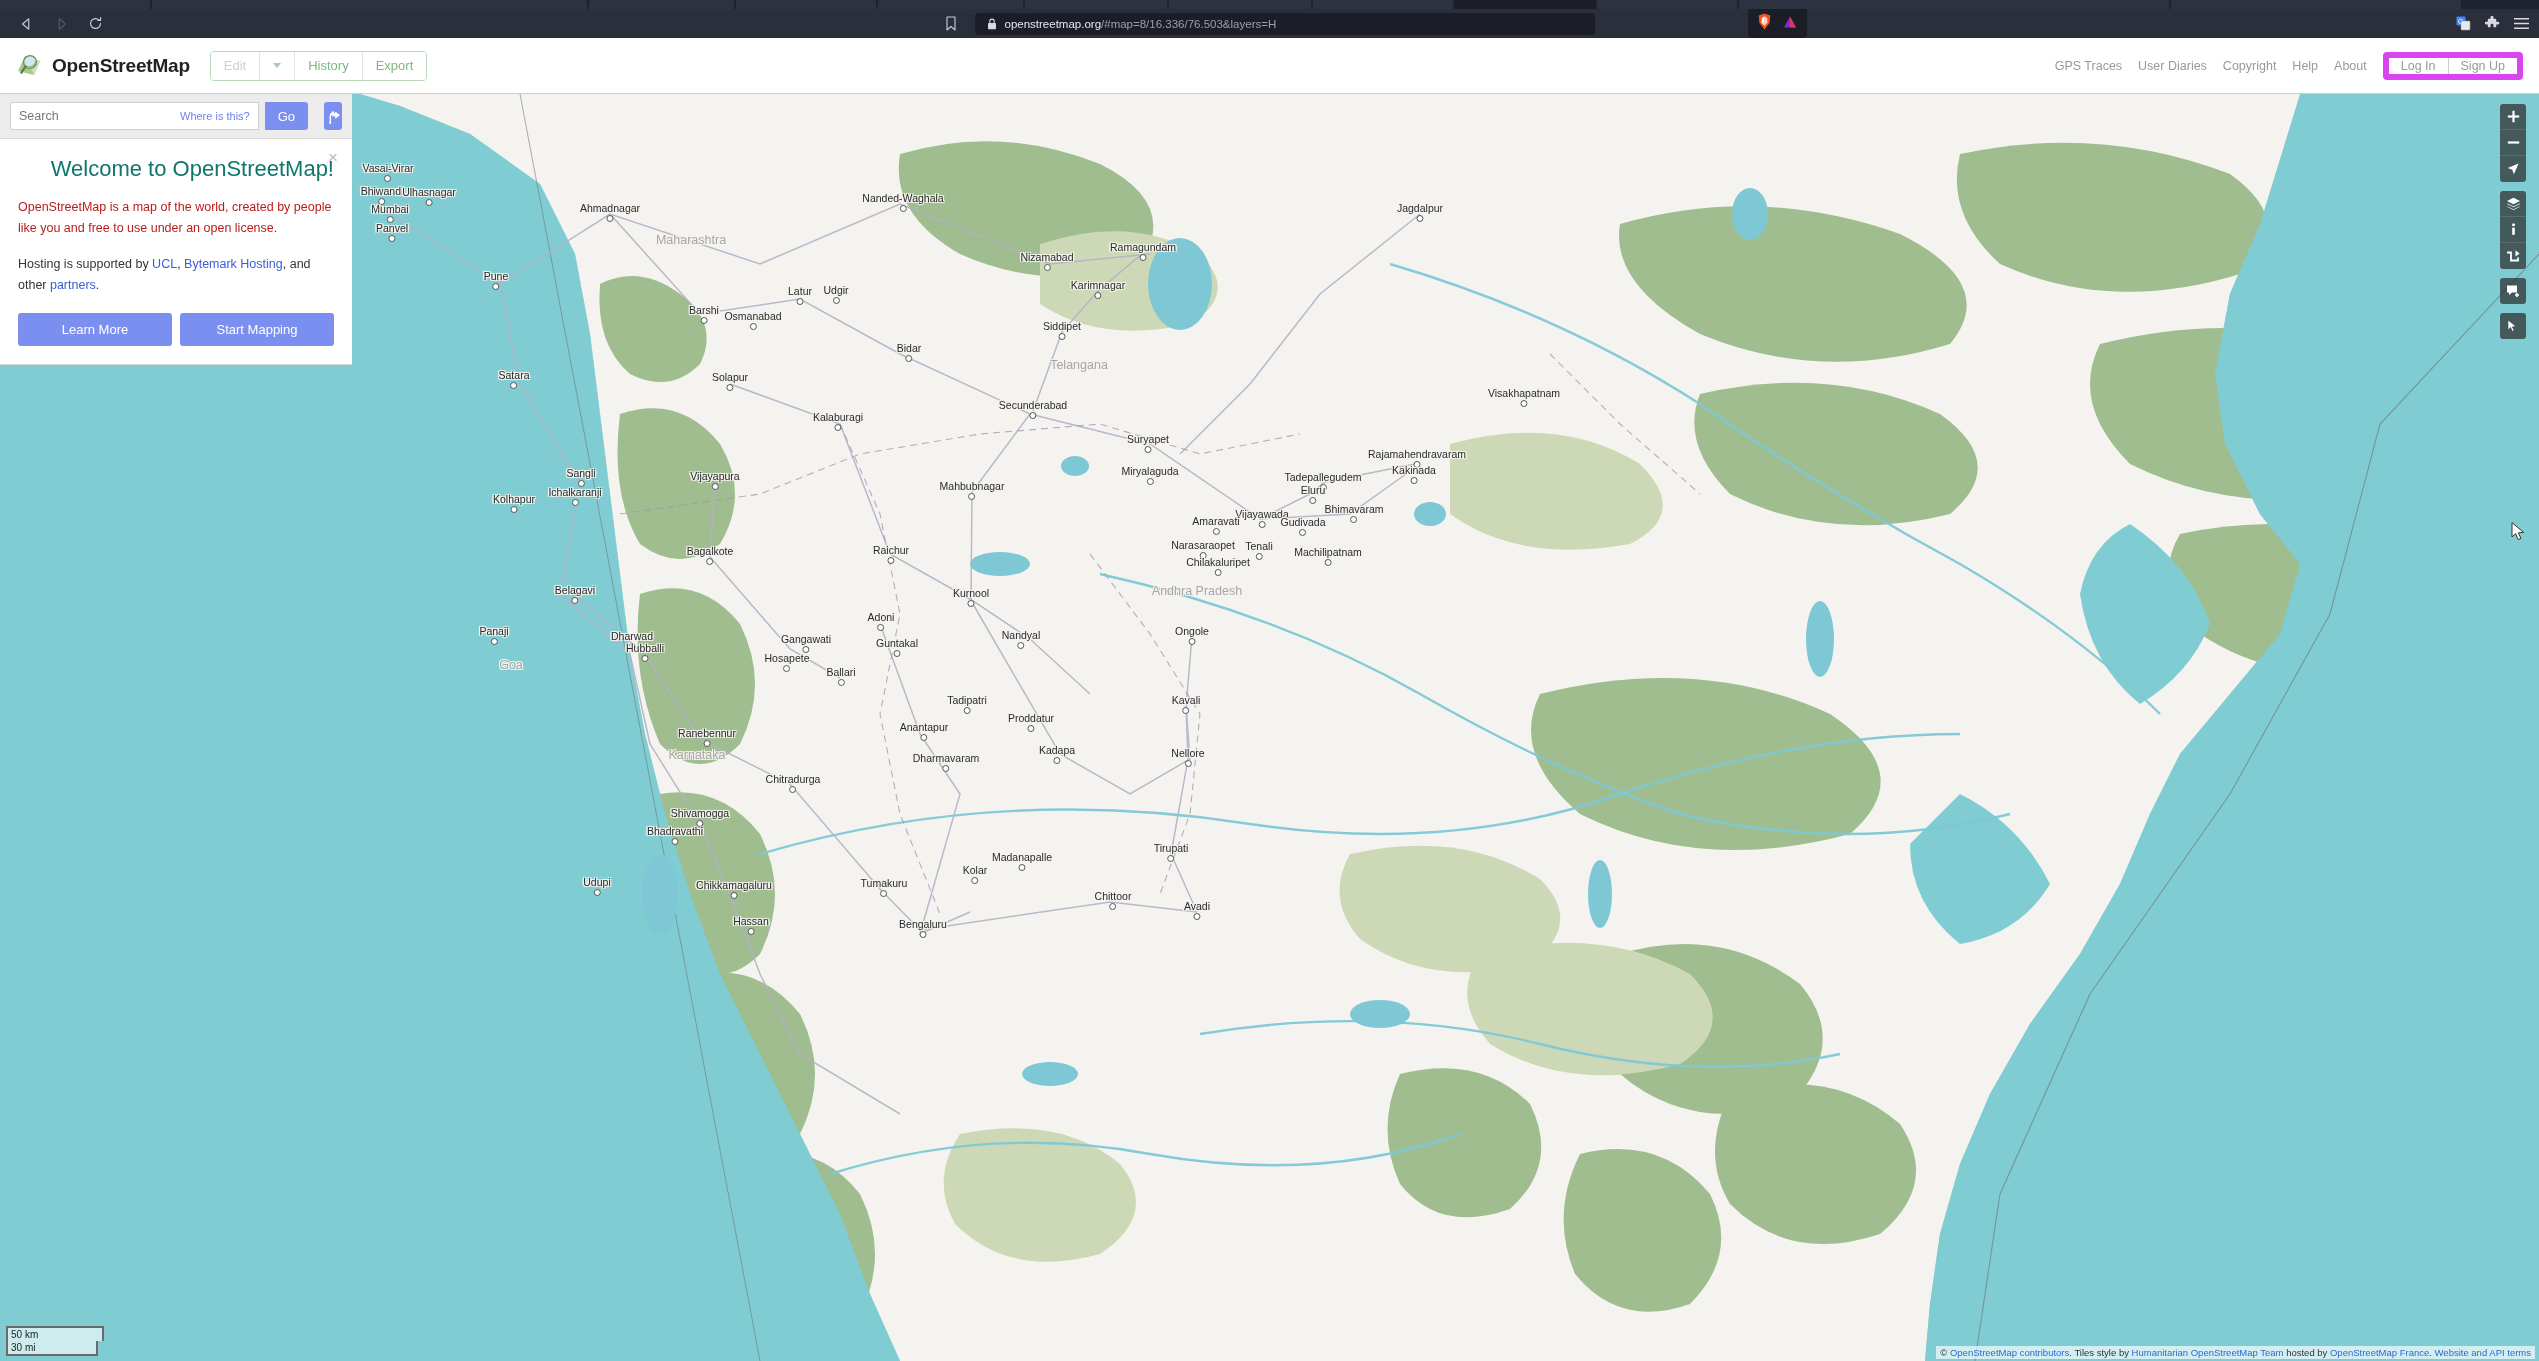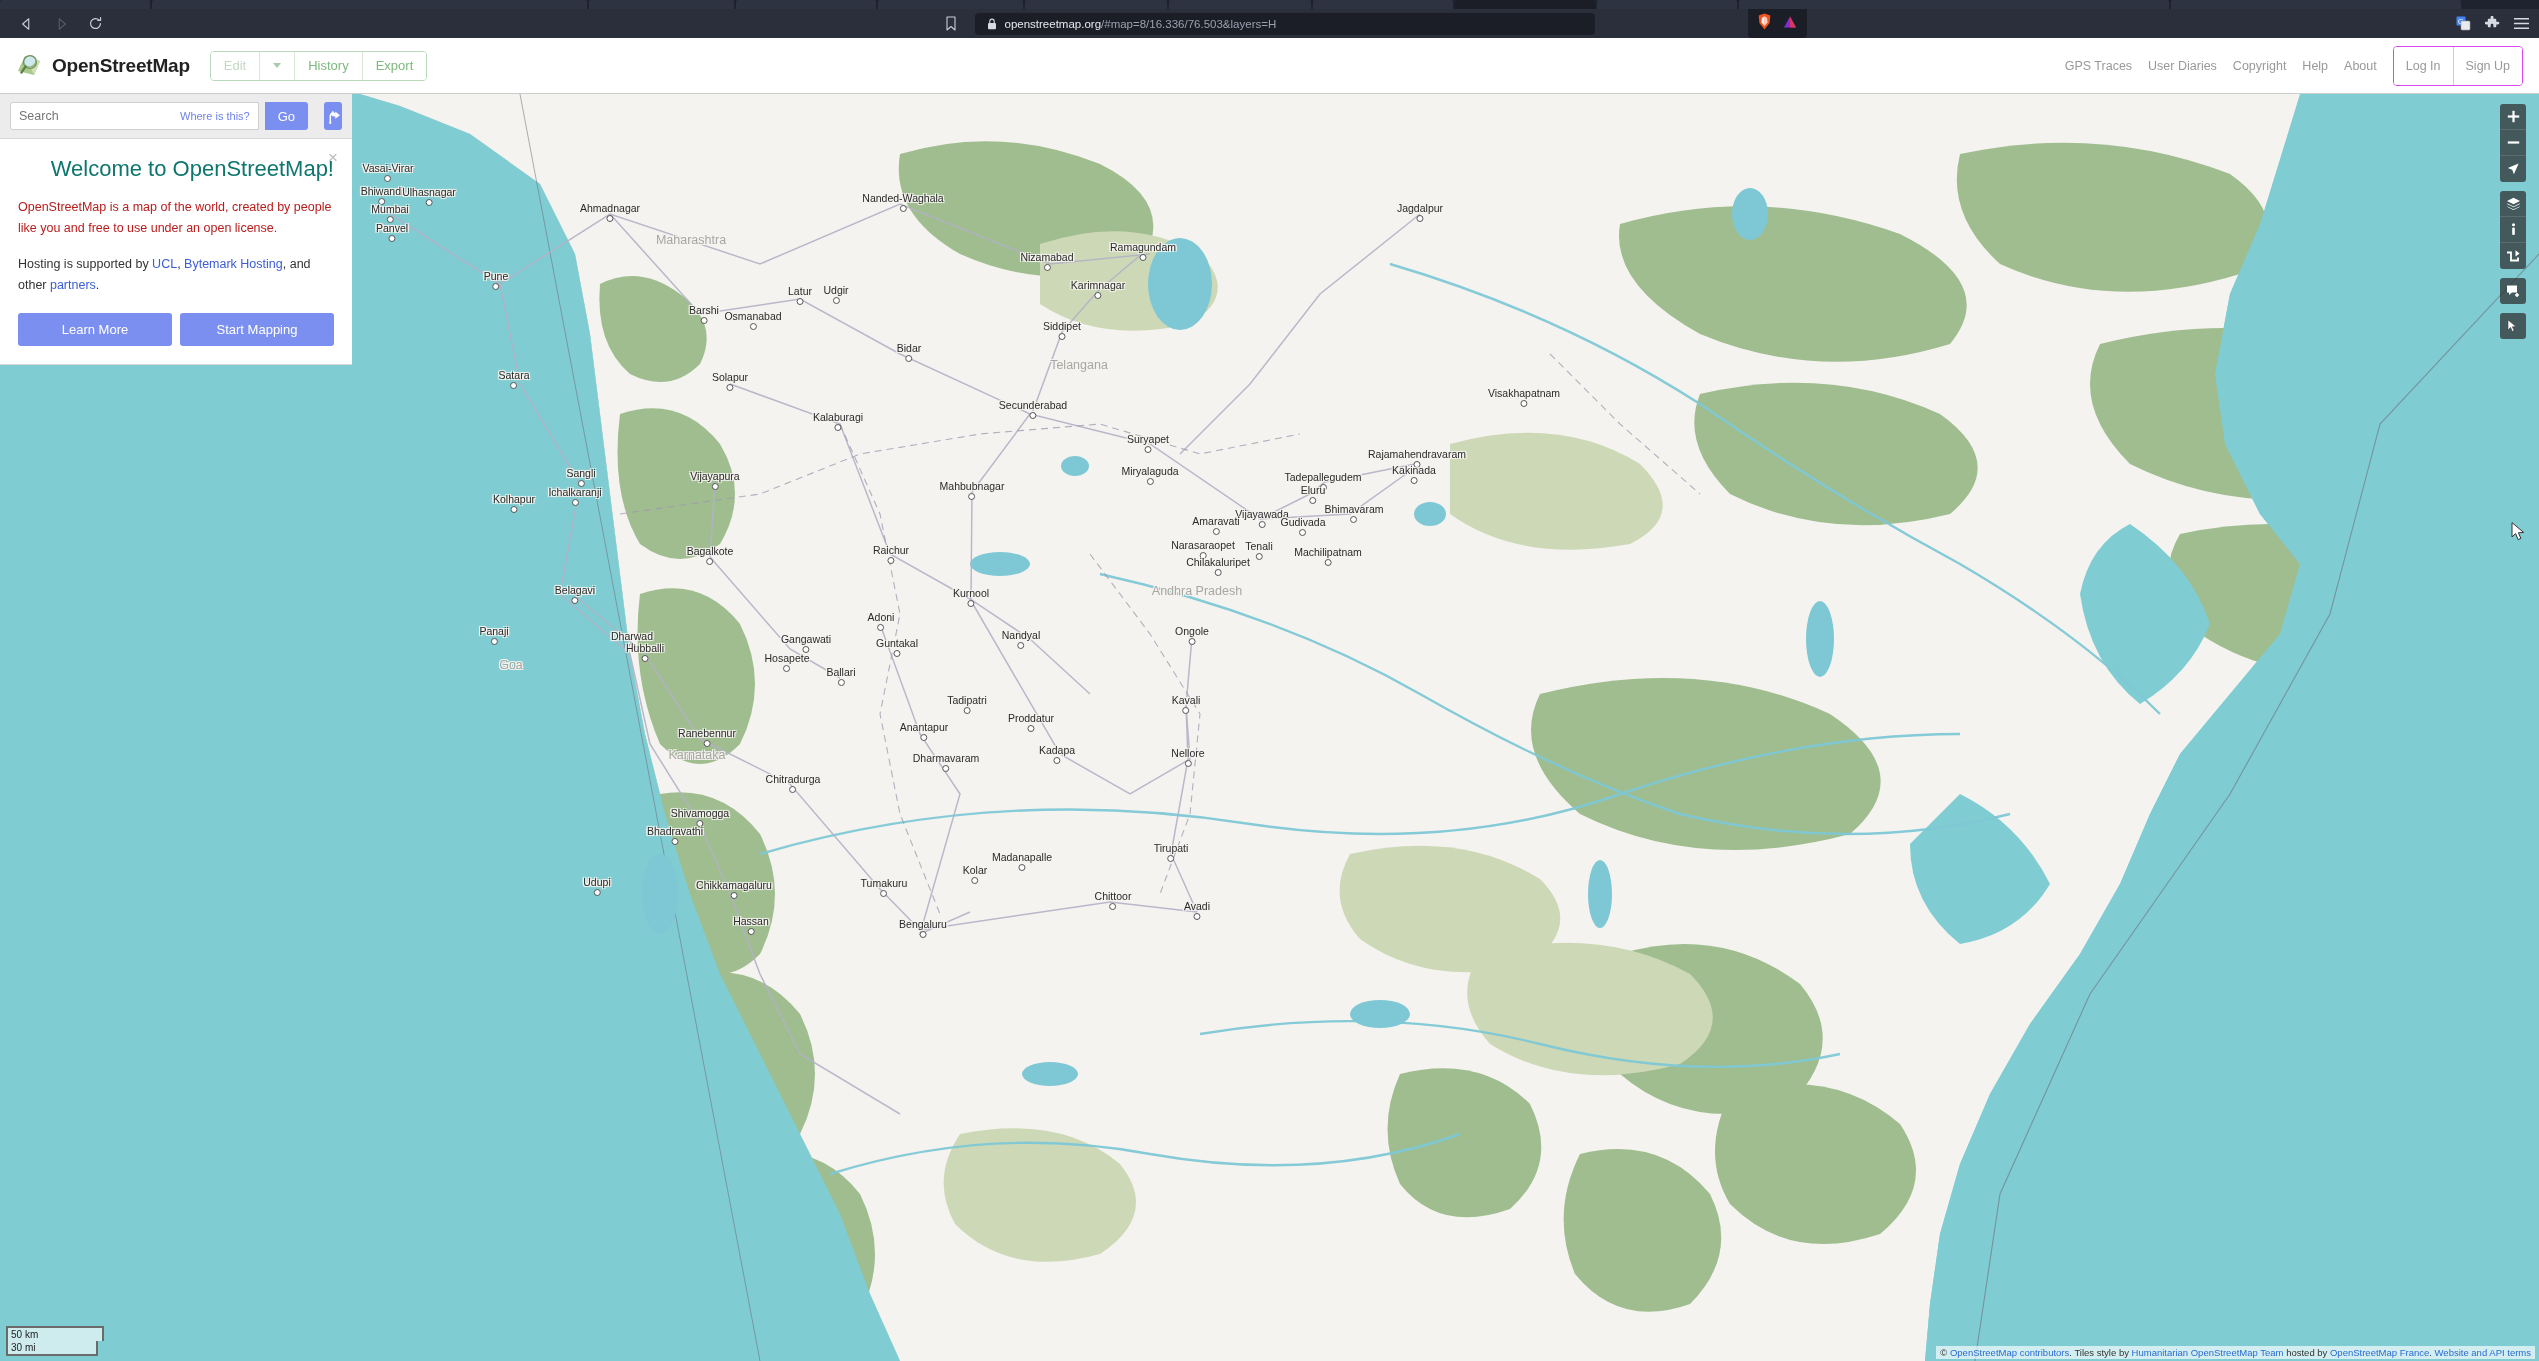--- a/index.html
+++ b/index.html
@@ -81,21 +81,21 @@
   .edit-disabled { color:#c2d9c2 !important; }
   .caret { width:0;height:0;border-left:4px solid transparent;border-right:4px solid transparent;border-top:5px solid #a9cba9; }
 
   #osm-nav {
     margin-left:auto; display:flex; align-items:center; gap:0;
   }
   #osm-nav .nl {
     font-size:12.5px; color:#999; padding:0 8px; white-space:nowrap;
   }
   #auth-group {
-    display:flex; margin-left:8px; border:1px solid #d946ef; border-radius:4px; overflow:hidden; height:40px;
+    display:flex; margin-left:8px; border:6px solid #d946ef; border-radius:4px; overflow:hidden; height:28px;
   }
   #auth-group > * {
     display:flex;align-items:center;padding:0 12px;font-size:12.5px;color:#999;
     border-right:1px solid #ccc; background:#fff;
   }
   #auth-group > *:last-child{border-right:none;}
 
   
   #map {
     position:absolute; top:94px; left:0; right:0; bottom:0;

